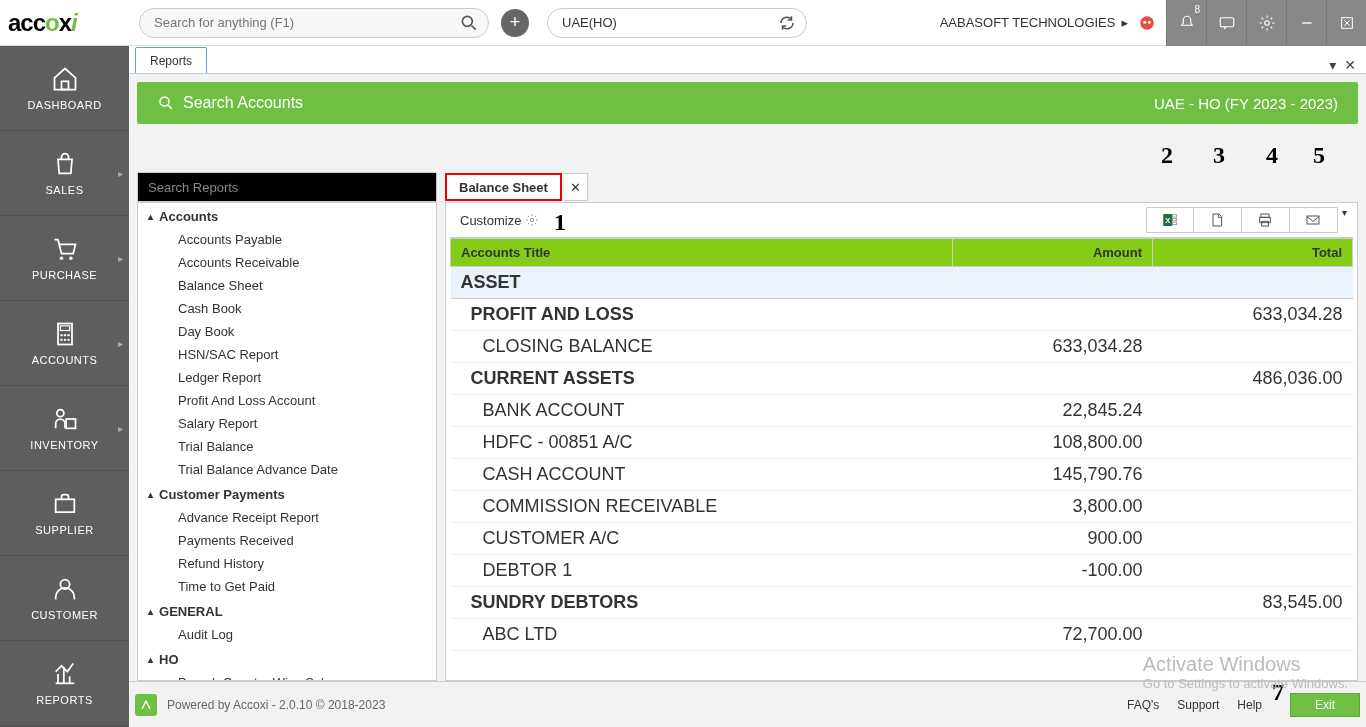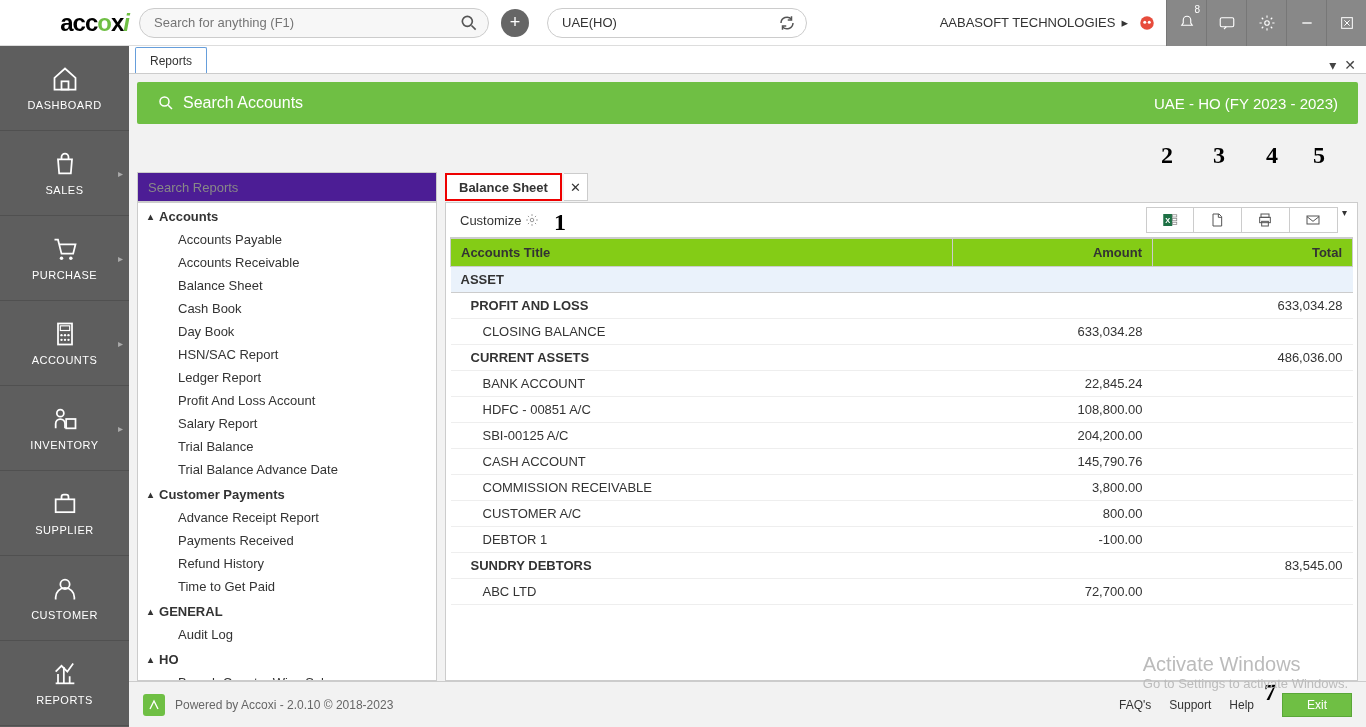--- a/index.html
+++ b/index.html
@@ -1,20 +1,20 @@
 <!DOCTYPE html>
 <html><head>
 <meta charset="utf-8">
 <style>
 * { box-sizing: border-box; margin: 0; padding: 0; }
 body { font-family: "Segoe UI", Arial, sans-serif; font-size: 13px; color: #333; overflow: hidden; width: 1366px; height: 727px; background: #fff; position: relative; }
 
 
 .topbar { height: 46px; display: flex; align-items: center; background: #fff; border-bottom: 1px solid #ddd; }
-.logo { width: 129px; height: 46px; display: flex; align-items: center; justify-content: flex-end; padding-left: 8px; }
+.logo { width: 129px; height: 46px; display: flex; align-items: center; justify-content: flex-start; padding-left: 8px; }
 .logo-text { font-size: 24px; font-weight: 900; letter-spacing: -1px; }
 .logo-text .a { color: #000; }
 .logo-text .o { color: #6fbf44; }
 .logo-text .xi { color: #6fbf44; font-style: italic; }
 .search-wrap { margin-left: 10px; position: relative; }
 .search-input { width: 350px; height: 30px; border: 1px solid #ccc; border-radius: 15px; padding: 0 40px 0 14px; background: #f7f7f7; font-size: 13px; color: #666; }
 .search-icon-btn { position: absolute; right: 10px; top: 5px; width: 20px; height: 20px; }
 .plus-btn { width: 28px; height: 28px; border-radius: 50%; background: #666; color: #fff; display: flex; align-items: center; justify-content: center; margin-left: 12px; font-size: 18px; }
 .org-select { margin-left: 18px; width: 260px; height: 30px; border: 1px solid #ccc; border-radius: 15px; padding: 0 40px 0 14px; position: relative; display: flex; align-items: center; background: #fff; }
 .org-refresh { position: absolute; right: 10px; top: 5px; width: 18px; height: 18px; }
@@ -38,21 +38,21 @@
 .tab-rep { height: 26px; padding: 0 14px; border: 1px solid #669edb; border-bottom: none; background: #fff; font-size: 12px; display: flex; align-items: center; border-radius: 2px 2px 0 0; }
 .win-controls { margin-left: auto; display:flex; align-items:center; padding-right:10px; gap:8px; font-size:14px; color:#444;}
 
 .greenbar { height: 42px; background: #6fbf44; color: #fff; display: flex; align-items: center; padding: 0 20px; margin: 8px; border-radius: 2px; }
 .greenbar .title { font-size: 16px; margin-left: 8px; }
 .fy { margin-left: auto; font-size: 15px; }
 
 
 .twopane { position: absolute; top: 126px; left: 8px; right: 8px; bottom: 46px; display: flex; }
 .left-pane { width: 300px; display: flex; flex-direction: column; }
-.search-reports { height: 30px; border: 1px solid #ccc; background: #4c1d95; padding: 0 10px; font-size: 13px; color: #888; display:flex; align-items:center; }
+.search-reports { height: 30px; border: 1px solid #ccc; background: #000000; padding: 0 10px; font-size: 13px; color: #888; display:flex; align-items:center; }
 .tree-wrap { flex: 1; border: 1px solid #ccc; background: #fff; margin-top: 0; overflow-y: scroll; overflow-x:hidden; }
 .tree-group { padding: 6px 10px 4px 10px; font-weight: 600; font-size: 13px; display:flex; align-items:center; gap:6px; }
 .tree-caret { font-size: 10px; color:#333; }
 .tree-item { padding: 4px 10px 4px 40px; font-size: 13px; cursor: pointer; }
 
 .right-pane { flex: 1; margin-left: 8px; display: flex; flex-direction: column; }
 .tabbar { height: 30px; display: flex; align-items: center; }
 .bs-tab { position: relative; height: 28px; background: #fff; border: 2px solid #e00; padding: 0 12px; font-weight: 700; font-size: 13px; display: flex; align-items: center; }
 .bs-close { width: 24px; height: 28px; background: #fff; border: 1px solid #ccc; border-left:none; margin-left:2px; display:flex; align-items:center; justify-content:center; font-size:13px; cursor:pointer; }
 .num-annot { position: absolute; font-family: "Times New Roman", serif; font-weight: 900; font-size: 24px; color: #000; pointer-events:none; }
@@ -62,31 +62,31 @@
 .customize { padding: 4px 8px; font-size: 13px; display:flex; align-items:center; gap:4px; cursor:pointer; }
 .export-btns { margin-left:auto; display:flex; }
 .ebtn { width:48px; height:26px; border:1px solid #ccc; display:flex; align-items:center; justify-content:center; font-size:14px; cursor:pointer; }
 .ebtn + .ebtn { border-left:none; }
 .drop-caret { margin-left:4px; font-size:10px; margin-right:4px; }
 
 .grid-wrap { flex:1; overflow-y:scroll; border-top:1px solid #ccc; margin:0 4px 4px 4px; }
 table.grid { width:100%; border-collapse:collapse; }
 .grid th { text-align:left; padding:6px 10px; border:1px solid #ccc; background:#84cc16; font-weight:700; font-size:13px; }
 .grid th.amt, .grid td.amt { text-align:right;margin-top:48px; }
-.grid td { padding:5px 10px; border-bottom:1px solid #eee; font-size:13px; }
+.grid td { padding:5px 10px; border-bottom:1px solid #eee; font-size:18px; }
 .grid tr.section td { background:#eaf2fb; font-weight:700; border-top:1px solid #ccc; border-bottom:1px solid #ccc; }
 .grid tr.sub1 td:first-child { padding-left: 20px; font-weight:700; }
 .grid tr.sub2 td:first-child { padding-left: 32px; }
 
 .pager { position:absolute; right:0; bottom:-38px; display:flex; align-items:center; gap:4px; }
 .pager-info { width:200px; height:26px; border:1px solid #aaa; padding:0 8px; display:flex; align-items:center; font-size:12px; background:#fff; }
 .pbtn { width:28px; height:26px; border:1px solid #aaa; display:flex; align-items:center; justify-content:center; font-size:14px; font-weight:700; background:#fff; cursor:pointer; }
 
 
-.footer { position:absolute; left:0; right:0; bottom:0; height:46px; background:#f2f2f2; border-top:1px solid #ccc; display:flex; align-items:center; padding:0 14px; }
+.footer { position:absolute; left:0; right:0; bottom:0; height:46px; background:#f2f2f2; border-top:1px solid #ccc; display:flex; align-items:center; padding:0 6px; }
 .foot-logo { width:22px; height:22px; background:#6fbf44; border-radius:3px; display:flex; align-items:center; justify-content:center; color:#fff; font-weight:700; }
 .foot-text { margin-left:10px; font-size:12px; color:#666; }
 .foot-links { margin-left:auto; display:flex; gap:18px; font-size:12px; color:#333; }
 .exit-btn { width:70px; height:24px; background:#6fbf44; color:#fff; display:flex; align-items:center; justify-content:center; margin-left:16px; cursor:pointer; font-size:12px; border:1px solid #5aa738;}
 
 .watermark { position:absolute; right:18px; bottom:36px; text-align:left; color:#bbb; pointer-events:none; }
 .watermark .l1 { font-size:20px; }
 .watermark .l2 { font-size:13px; }
 
 svg { display:block; }
@@ -378,37 +378,32 @@
                   <td>BANK ACCOUNT</td>
                   <td class="amt">22,845.24</td>
                   <td class="amt"></td>
                 </tr>
                 <tr class="sub2">
                   <td>HDFC - 00851 A/C</td>
                   <td class="amt">108,800.00</td>
                   <td class="amt"></td>
                 </tr>
                 <tr class="sub2">
-                  <td>SBI-00125 A/C</td>
-                  <td class="amt">204,200.00</td>
-                  <td class="amt"></td>
-                </tr>
-                <tr class="sub2">
                   <td>CASH ACCOUNT</td>
                   <td class="amt">145,790.76</td>
                   <td class="amt"></td>
                 </tr>
                 <tr class="sub2">
                   <td>COMMISSION RECEIVABLE</td>
                   <td class="amt">3,800.00</td>
                   <td class="amt"></td>
                 </tr>
                 <tr class="sub2">
                   <td>CUSTOMER A/C</td>
-                  <td class="amt">800.00</td>
+                  <td class="amt">900.00</td>
                   <td class="amt"></td>
                 </tr>
                 <tr class="sub2">
                   <td>DEBTOR 1</td>
                   <td class="amt">-100.00</td>
                   <td class="amt"></td>
                 </tr>
                 <tr class="sub1">
                   <td>SUNDRY DEBTORS</td>
                   <td class="amt"></td>

